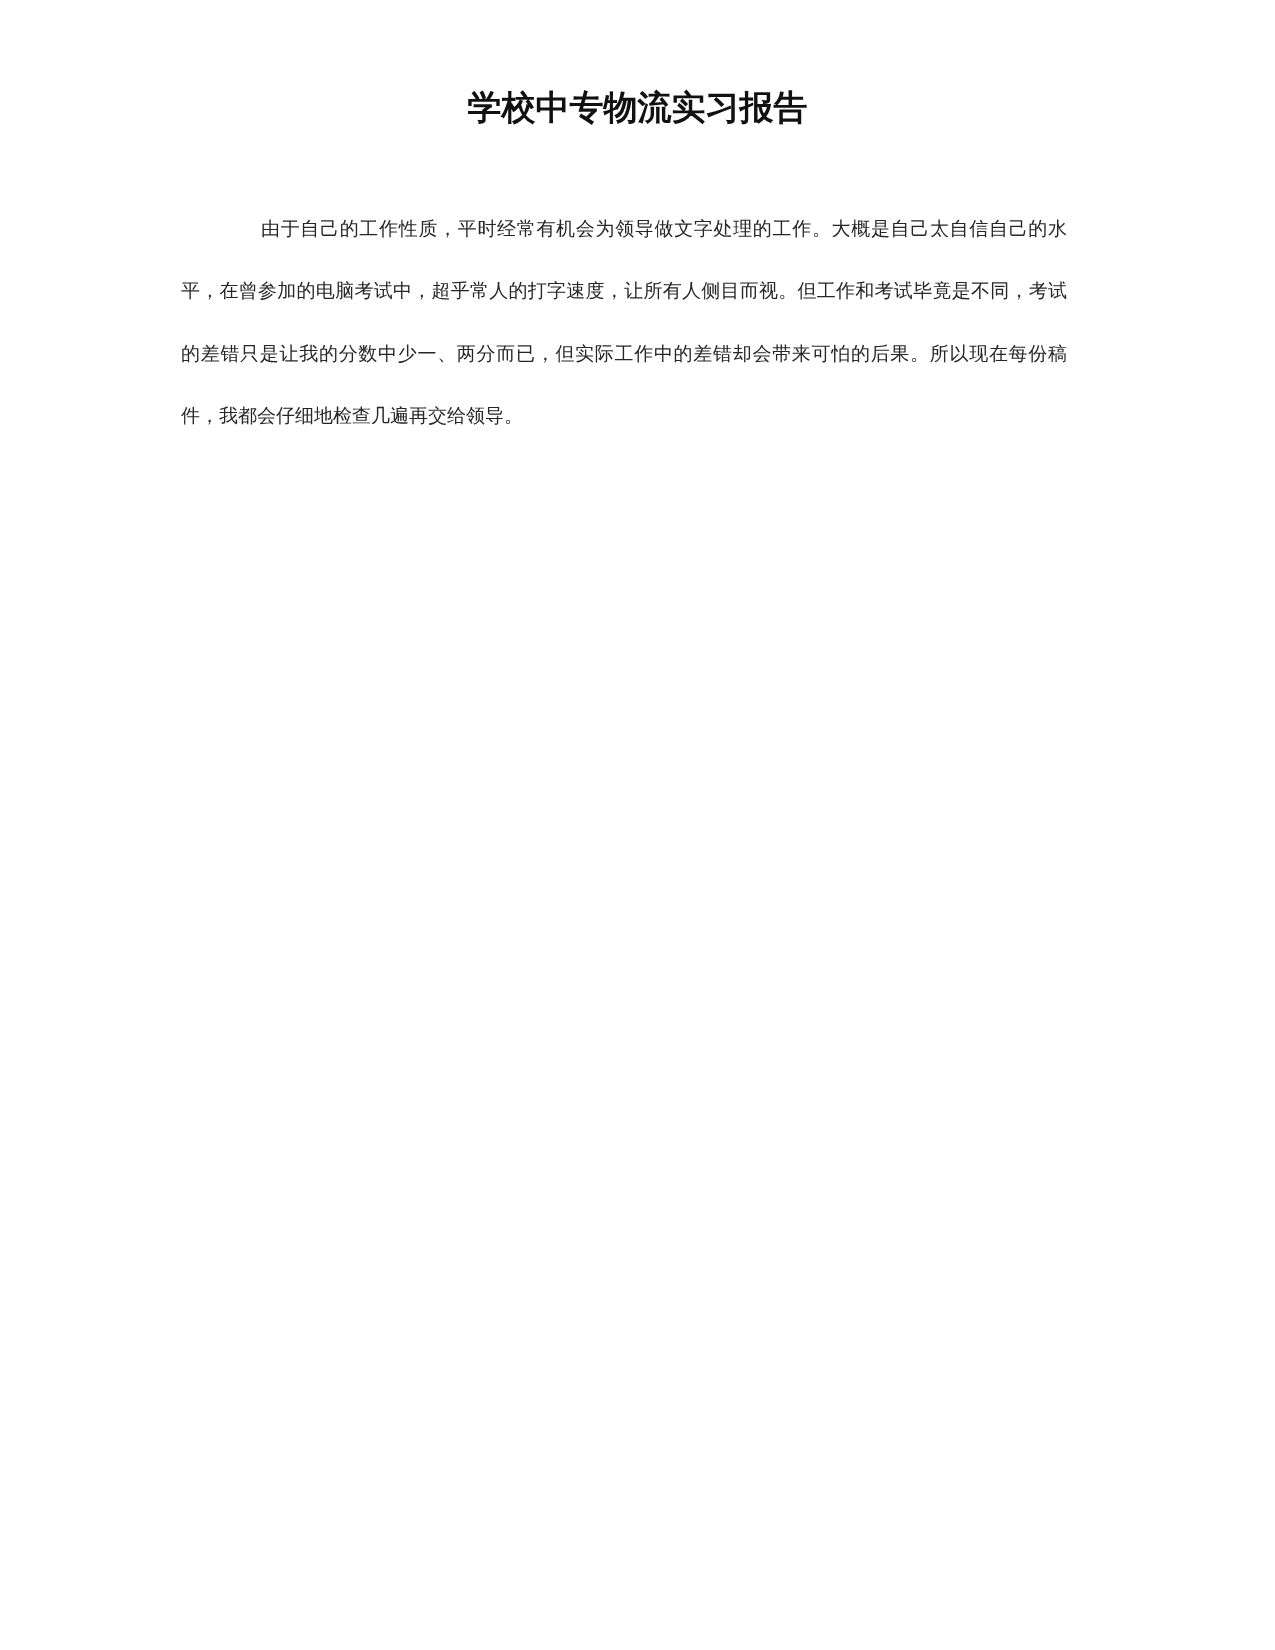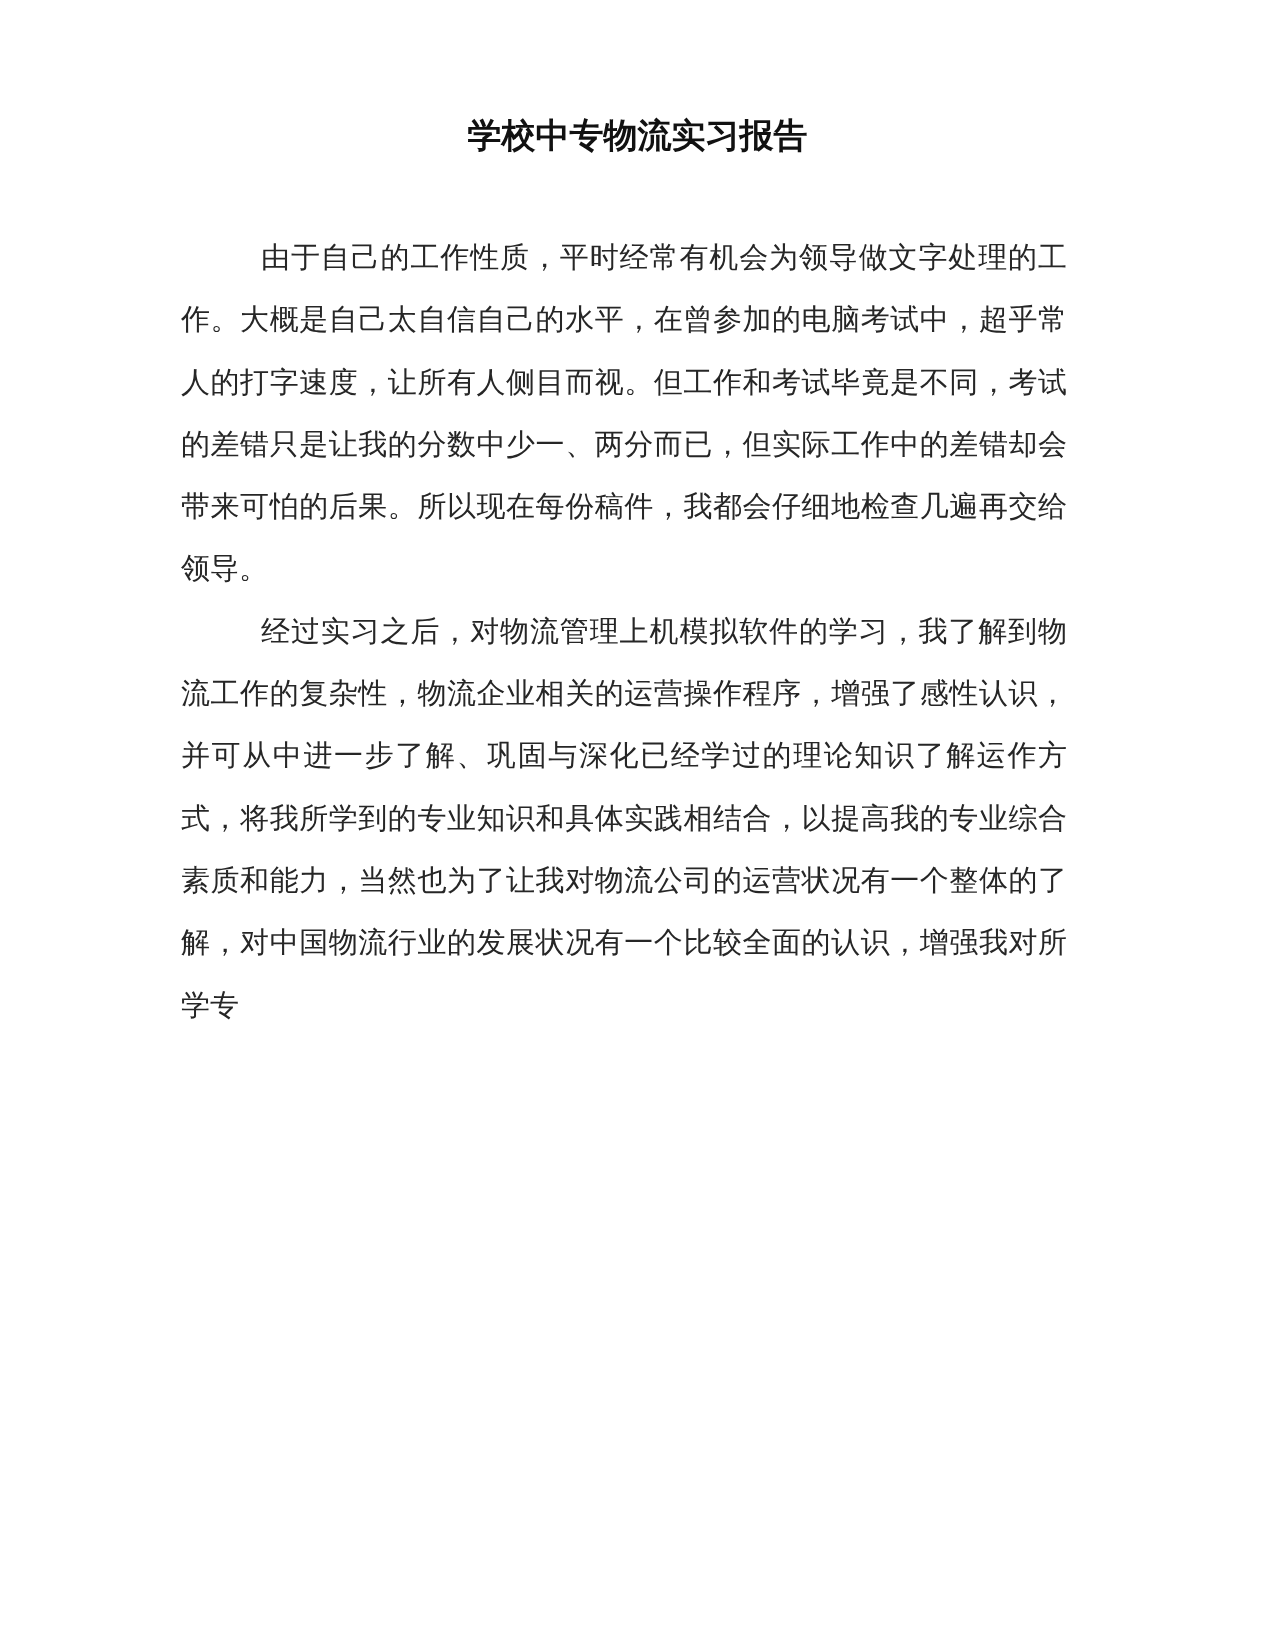--- a/index.html
+++ b/index.html
@@ -10,50 +10,49 @@
   .page {
     position: relative;
     width: 1275px;
     height: 1650px;
     background: #ffffff;
     overflow: hidden;
     font-family: "Liberation Serif", "DejaVu Serif", serif;
   }
   .doc-title {
     margin: 0;
-    padding-top: 116px;
+    padding-top: 88px;
     text-align: center;
     font-family: "Liberation Sans", "DejaVu Sans", sans-serif;
     font-weight: 700;
     font-size: 34px;
     line-height: 38px;
     color: #111111;
     letter-spacing: 0px;
   }
   .content {
     margin: 72px 208px 0 181px;
     width: 886px;
   }
   .content p {
     margin: 0;
     padding: 0;
-    font-size: 29px;
+    font-size: 19px;
     line-height: 62.3px;
     text-align: justify;
     text-justify: inter-ideograph;
     text-indent: 80px;
     color: #262626;
     font-weight: 400;
     word-break: break-all;
     overflow-wrap: break-word;
   }
 </style>
 </head>
 <body>
 
 <div class="page">
   <h1 class="doc-title">学校中专物流实习报告</h1>
 
   <div class="content">
     <p>由于自己的工作性质，平时经常有机会为领导做文字处理的工作。大概是自己太自信自己的水平，在曾参加的电脑考试中，超乎常人的打字速度，让所有人侧目而视。但工作和考试毕竟是不同，考试的差错只是让我的分数中少一、两分而已，但实际工作中的差错却会带来可怕的后果。所以现在每份稿件，我都会仔细地检查几遍再交给领导。</p>
-    <p>经过实习之后，对物流管理上机模拟软件的学习，我了解到物流工作的复杂性，物流企业相关的运营操作程序，增强了感性认识，并可从中进一步了解、巩固与深化已经学过的理论知识了解运作方式，将我所学到的专业知识和具体实践相结合，以提高我的专业综合素质和能力，当然也为了让我对物流公司的运营状况有一个整体的了解，对中国物流行业的发展状况有一个比较全面的认识，增强我对所学专</p>
   </div>
 </div>
 
 </body></html>

